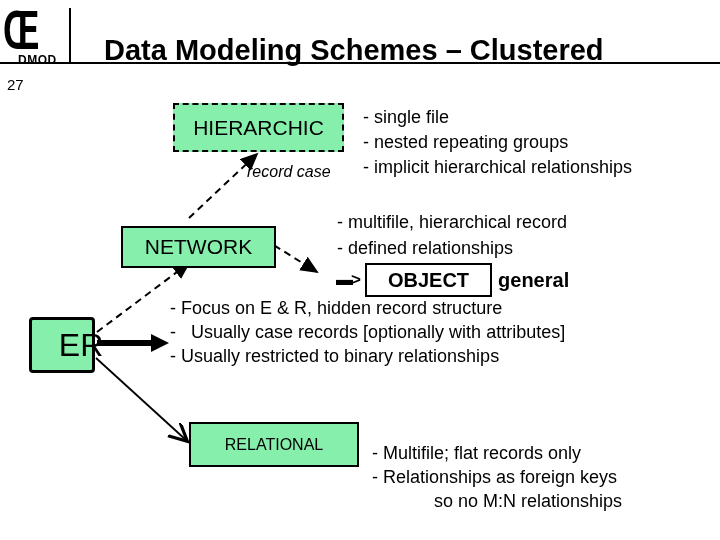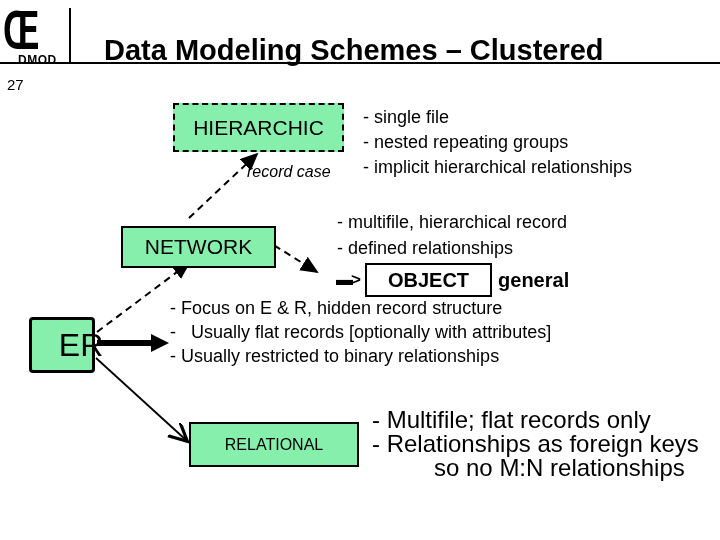--- a/index.html
+++ b/index.html
@@ -25,21 +25,21 @@
   }
   .box-hierarchic{left:173px;top:103px;width:171px;height:49px;border:2px dashed #000;font-size:21px;}
   .box-network{left:121px;top:226px;width:155px;height:42px;border:2px solid #000;font-size:21px;}
   .box-er{left:29px;top:317px;width:66px;height:56px;border:3px solid #000;border-radius:4px;font-size:32px;padding-left:38px;}
   .box-relational{left:189px;top:422px;width:170px;height:45px;border:2px solid #000;font-size:16px;}
   
   .note-line{white-space:pre;font-weight:normal;}
   .notes-hierarchic{left:363px;top:105px;font-size:18px;line-height:25px;}
   .notes-network{left:299px;top:209px;font-size:18px;line-height:26px;margin-left:38px;}
   .notes-er{left:170px;top:296px;font-size:18px;line-height:24px;}
-  .notes-relational{left:372px;top:408px;font-size:24px;line-height:24px;}
+  .notes-relational{left:372px;top:441px;font-size:18px;line-height:24px;}
   .indent{padding-left:62px;}
   
   .semantic-line{
     left:336px;top:263px;height:34px;display:flex;align-items:center;gap:6px;
     font-weight:bold;font-size:20px;white-space:nowrap;
   }
   .implies{font-size:17px;letter-spacing:-2px;}
   .object-box{
     display:inline-flex;align-items:center;justify-content:center;
     border:2px solid #000;padding:1px 21px;height:28px;box-sizing:content-box;
@@ -104,21 +104,21 @@
   </div>
 
   <div class="abs semantic-line">
     <span class="implies">▬&gt;</span>
     <span class="object-box">OBJECT</span>
     <span>general</span>
   </div>
 
   <div class="abs notes-er">
     <div class="note-line">- Focus on E &amp; R, hidden record structure</div>
-    <div class="note-line">-   Usually flat records [optionally with attributes]</div>
+    <div class="note-line">-   Usually case records [optionally with attributes]</div>
     <div class="note-line">- Usually restricted to binary relationships</div>
   </div>
 
   <div class="abs notes-relational">
     <div class="note-line">- Multifile; flat records only</div>
     <div class="note-line">- Relationships as foreign keys</div>
     <div class="note-line indent">so no M:N relationships</div>
   </div>
 
 </div>

